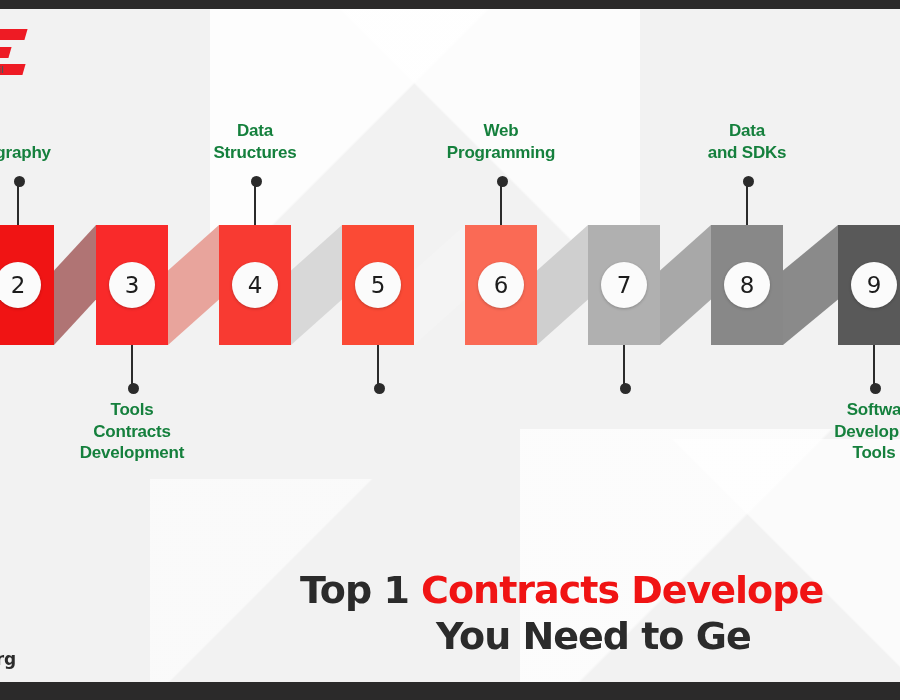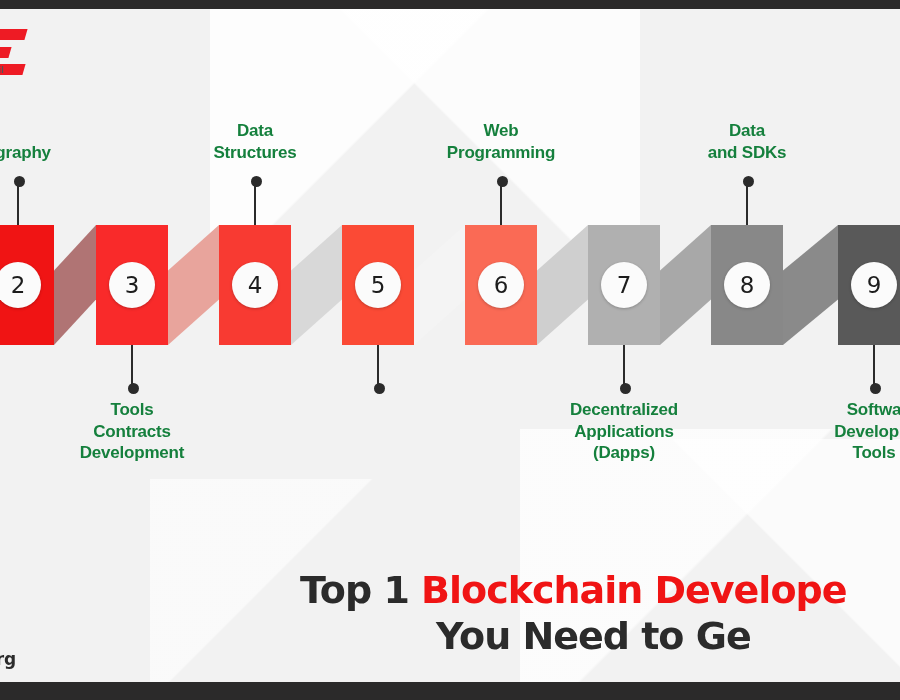--- a/index.html
+++ b/index.html
@@ -184,23 +184,20 @@
 Programming</div>
         <div class="link" style="left: 537px; width: 51px;">
           <div class="para" style="background: rgb(207, 207, 207);"></div>
         </div>
         <div class="step" style="left: 588px;">
           <div class="block" style="background: rgb(176, 176, 176);"></div>
           <div class="circle">7</div>
         </div>
         <div class="lead" style="left: 623px; top: 120px; height: 44px;"></div>
         <div class="dot" style="left: 624px; top: 158px;"></div>
-        <div class="caption" style="left: 494px; width: 260px; top: 174px;">Decentralized
-Applications
-(Dapps)</div>
         <div class="link" style="left: 660px; width: 51px;">
           <div class="para" style="background: rgb(168, 168, 168);"></div>
         </div>
         <div class="step" style="left: 711px;">
           <div class="block" style="background: rgb(136, 136, 136);"></div>
           <div class="circle">8</div>
         </div>
         <div class="lead" style="left: 746px; top: -44px; height: 44px;"></div>
         <div class="dot" style="left: 747px; top: -49px;"></div>
         <div class="caption" style="left: 617px; width: 260px; top: -105px;">Data
@@ -214,21 +211,21 @@
         </div>
         <div class="lead" style="left: 873px; top: 120px; height: 44px;"></div>
         <div class="dot" style="left: 874px; top: 158px;"></div>
         <div class="caption" style="left: 744px; width: 260px; top: 174px;">Softwa
 Developm
 Tools</div>
       </div>
 
     <div class="headline">
       <span class="hl-1">
-        <span>Top 1 </span><span class="hl-red">Blockchain Develope</span>
+        <span>Top 1 </span><span class="hl-red">Contracts Develope</span>
       </span>
       <span class="hl-2">You Need to Ge</span>
     </div>
 
     <div class="site">org</div>
 
   </div>
 
   <div class="bar-bottom"></div>
 </div>

